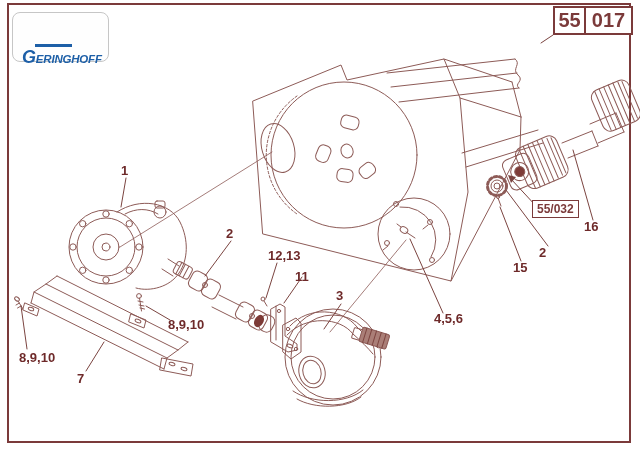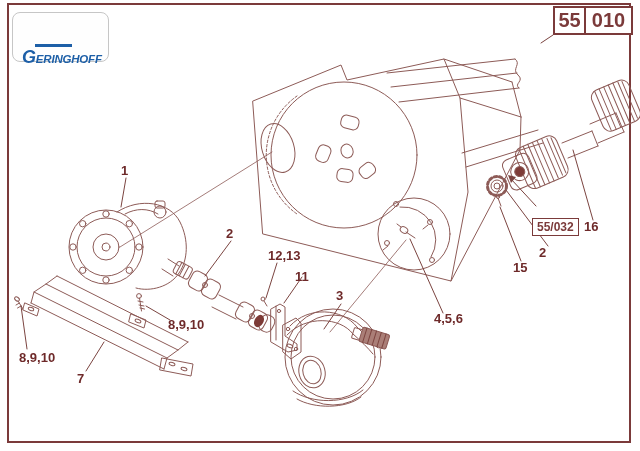--- a/index.html
+++ b/index.html
@@ -37,36 +37,36 @@
   .code-cell.left{width:32px;border-right:1px solid #7b3a3a;}
   .code-cell.right{width:48px;border-left:1px solid #7b3a3a;}
   svg.art{position:absolute;left:0;top:0;}
   .plabel{
     position:absolute;color:#6e2a2a;font-size:13px;font-weight:bold;
     white-space:nowrap;line-height:1;
   }
   .ref-box{
     position:absolute;left:532px;top:200px;
     border:1.5px solid #7b3a3a;background:#fff;color:#7b3a3a;
-    font-size:12px;font-weight:600;padding:1px 4px;line-height:1.2;margin-top:18px;
+    font-size:12px;font-weight:600;padding:1px 4px;line-height:1.2;
   }
 </style>
 </head>
 <body>
 
 <div class="frame"></div>
 
 <div class="logo-box">
   <div class="logo-bar"></div>
   <span class="logo-text">GERINGHOFF</span>
 </div>
 
 <div class="code-boxes">
   <div class="code-cell left">55</div>
-  <div class="code-cell right">010</div>
+  <div class="code-cell right">017</div>
 </div>
 
 <svg class="art" width="640" height="451" viewBox="0 0 640 451">
   <g stroke="#8d5b57" fill="none" stroke-width="1" stroke-linecap="round" stroke-linejoin="round">
 
     <g>
       <path d="M253,101 L341,65 L347,80 L444,59 L460,98 L468,192 L451,281 L263,234 Z"></path>
       <path d="M444,59 L512,82 M460,98 L521,117 M512,82 L521,117 M451,281 L520,150 M521,117 L520,150"></path>
       <path d="M387,73 L515,59 M391,87 L517,73 M399,102 L519,88"></path>
       <path d="M515,59 C522,64 511,69 518,75 C525,81 513,84 519,88"></path>

